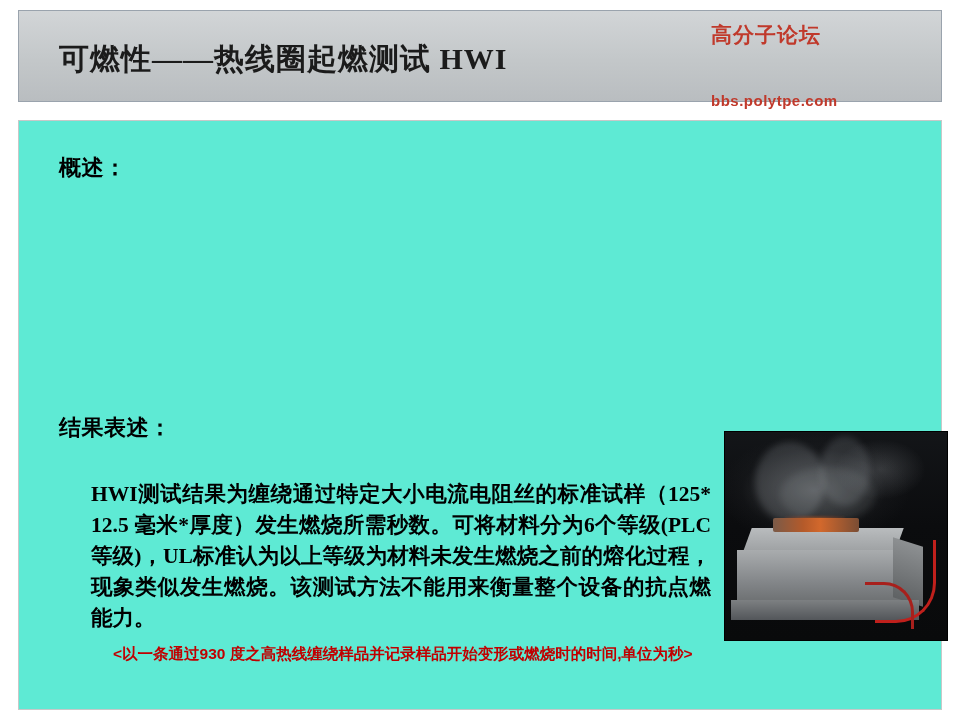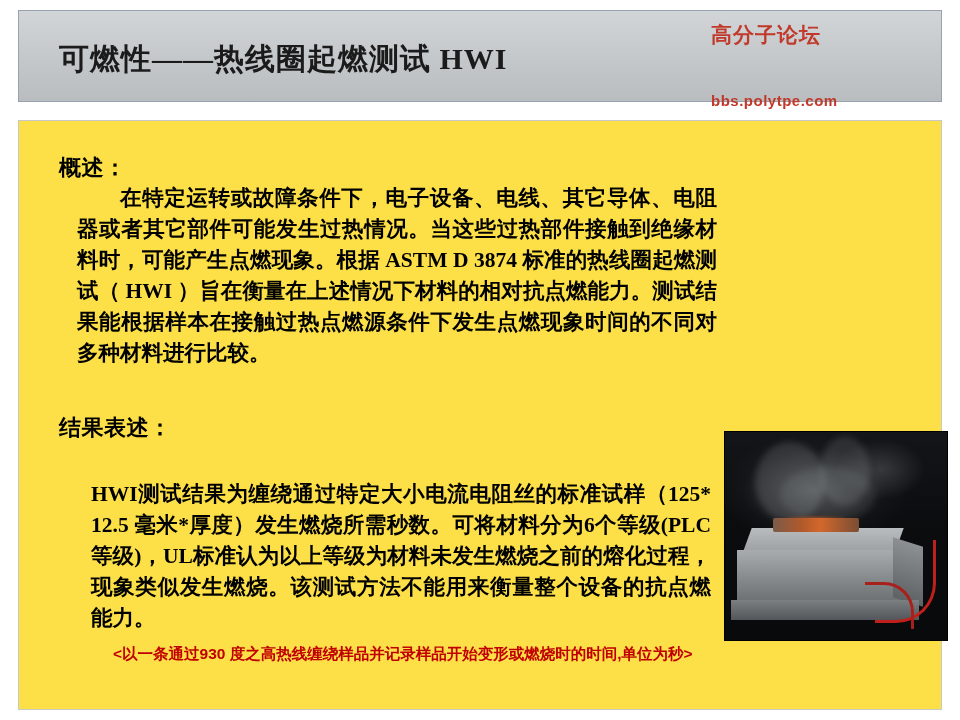--- a/index.html
+++ b/index.html
@@ -81,21 +81,21 @@
 
   
   .body-frame {
     position: absolute;
     left: 18px;
     top: 120px;
     width: 924px;
     height: 590px;
     border: 1px solid #c8c8c8;
     box-sizing: border-box;
-    background: #fde047;
+    background: #5eead4;
   }
 
   
   .section-heading {
     position: absolute;
     font-family: "Liberation Serif", serif;
     font-size: 22px;
     font-weight: bold;
     color: #000000;
     letter-spacing: 0.5px;
@@ -250,21 +250,20 @@
     <div class="brand">
       <div class="brand-name">高分子论坛</div>
       <div class="brand-url">bbs.polytpe.com</div>
       <div class="brand-tag">第一高分子互动平台</div>
     </div>
   </div>
 
   <div class="body-frame">
 
     <div class="section-heading" id="overview-heading">概述：</div>
-    <div class="para" id="overview-para">在特定运转或故障条件下，电子设备、电线、其它导体、电阻器或者其它部件可能发生过热情况。当这些过热部件接触到绝缘材料时，可能产生点燃现象。根据 ASTM D 3874 标准的热线圈起燃测试（ HWI ）旨在衡量在上述情况下材料的相对抗点燃能力。测试结果能根据样本在接触过热点燃源条件下发生点燃现象时间的不同对多种材料进行比较。</div>
 
     <div class="section-heading" id="result-heading">结果表述：</div>
     <div class="para" id="result-para">HWI测试结果为缠绕通过特定大小电流电阻丝的标准试样（125* 12.5 毫米*厚度）发生燃烧所需秒数。可将材料分为6个等级(PLC等级)，UL标准认为以上等级为材料未发生燃烧之前的熔化过程，现象类似发生燃烧。该测试方法不能用来衡量整个设备的抗点燃能力。</div>
 
     <div class="note">&lt;以一条通过930 度之高热线缠绕样品并记录样品开始变形或燃烧时的时间,单位为秒&gt;</div>
 
     <div class="photo">
       <div class="photo-bg"></div>
       <div class="smoke1"></div>
       <div class="smoke2"></div>

